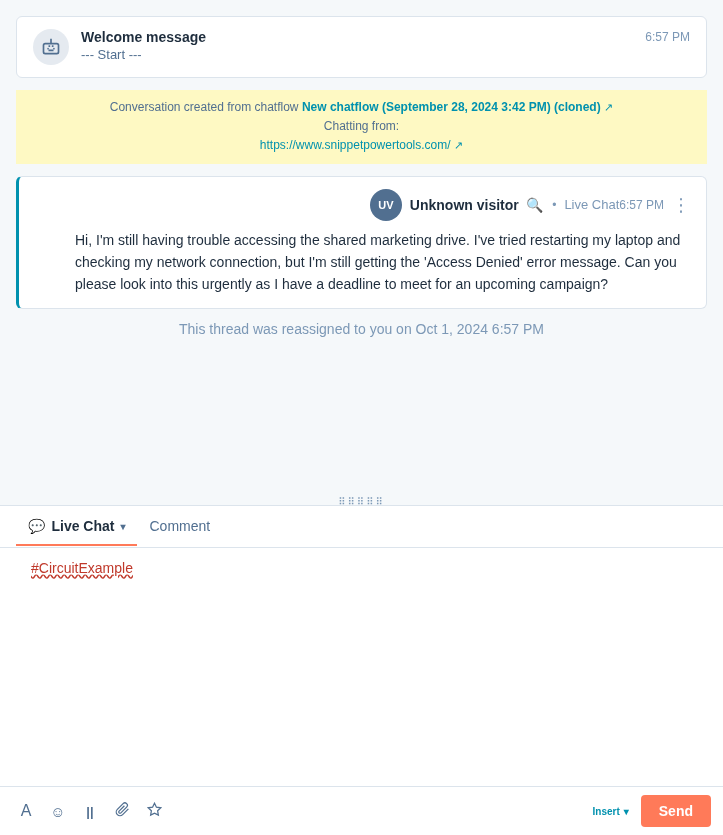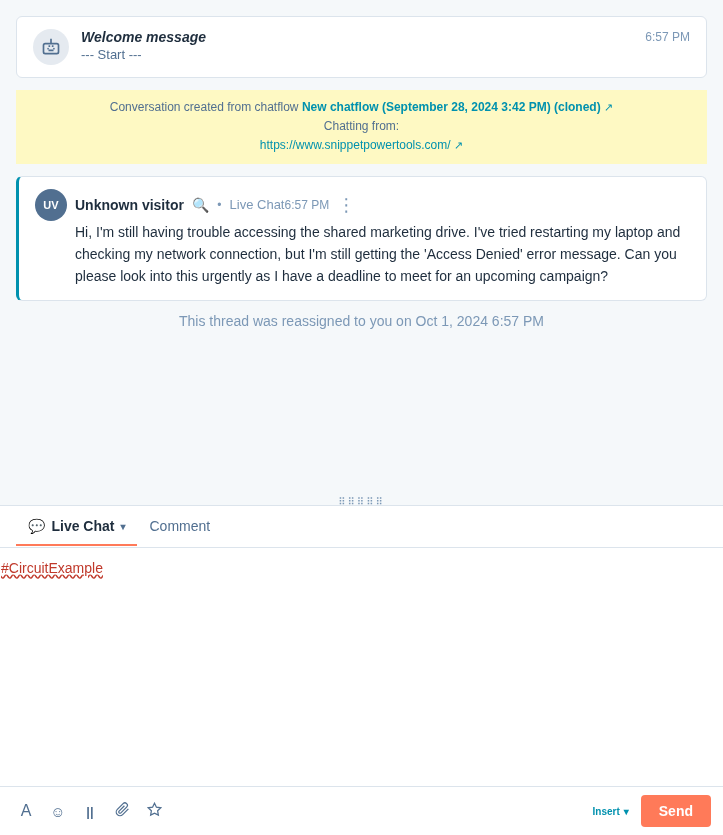--- a/index.html
+++ b/index.html
@@ -69,21 +69,20 @@
     }
     .welcome-header {
       display: flex;
       justify-content: space-between;
       align-items: center;
     }
     .welcome-title {
       font-weight: 700;
       font-size: 14px;
       color: #1e2d3d;
-      font-style: italic;
     }
     .welcome-time {
       font-size: 12px;
       color: #7c98b6;
     }
     .welcome-body {
       font-size: 13px;
       color: #516f90;
       margin-top: 2px;
     }
@@ -113,21 +112,22 @@
       background: #fff;
       border: 1px solid #dce4ec;
       border-left: 3px solid #0091ae;
       border-radius: 6px;
       margin: 0 16px 12px 16px;
       padding: 12px 16px;
     }
     .visitor-header {
       display: flex;
       align-items: center;
-      justify-content: flex-start;
+      justify-content: flex-end;
+      margin-bottom: 8px;
     }
     .visitor-left {
       display: flex;
       align-items: center;
       gap: 8px;
     }
     .visitor-avatar {
       width: 32px;
       height: 32px;
       background: #516f90;
@@ -243,21 +243,21 @@
       font-size: 14px;
     }
     .chevron-down {
       font-size: 10px;
       color: #516f90;
     }
 
     
     .compose-area {
       flex: 1;
-      padding: 12px 1px;
+      padding: 12px 31px;
       overflow-y: auto;
     }
     .compose-text {
       font-size: 14px;
       color: #c0392b;
       text-decoration: underline wavy #c0392b;
       outline: none;
       width: 100%;
       min-height: 100%;
     }

